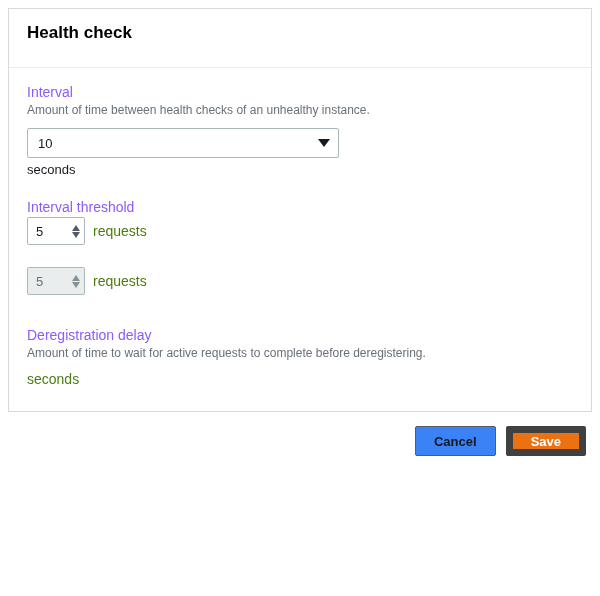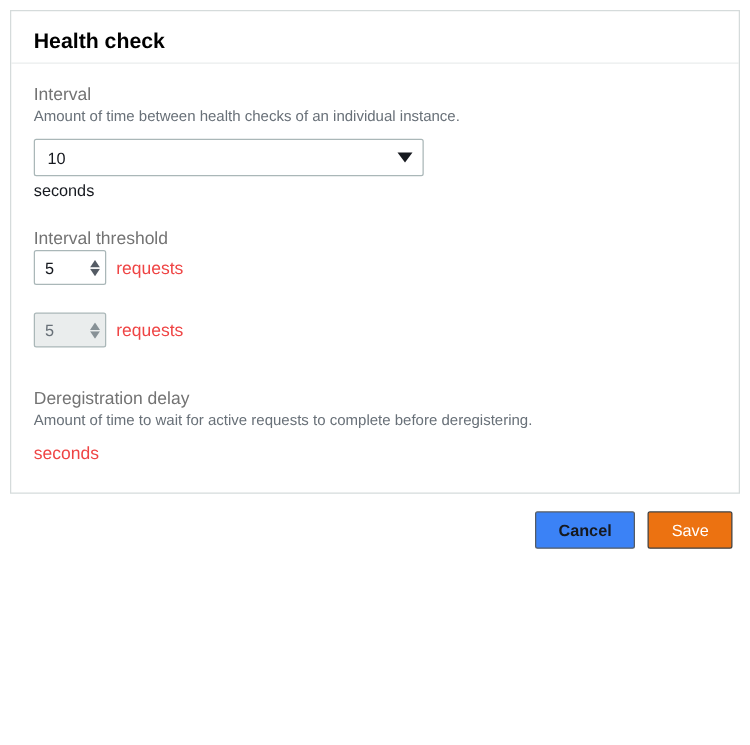--- a/index.html
+++ b/index.html
@@ -10,38 +10,38 @@
       background: #fff;
       width: 600px;
       height: 596px;
       padding: 8px;
     }
     .panel {
       border: 1px solid #d5dbdb;
       background: #fff;
     }
     .panel-header {
-      padding: 14px 18px 7px 18px;
+      padding: 14px 18px 24px 18px;
       border-bottom: 1px solid #eaeded;
     }
     .panel-header h2 {
       font-size: 17px;
       font-weight: bold;
       color: #000;
     }
     .panel-body {
       padding: 16px 18px 18px 18px;
     }
     .field {
       margin-bottom: 22px;
     }
     .field:last-child { margin-bottom: 6px; margin-top: 32px; }
     .field-label {
       font-size: 14px;
-      color: #737373;
+      color: #8b5cf6;
       margin-bottom: 2px;
     }
     .field-desc {
       font-size: 12px;
       color: #687078;
       line-height: 1.35;
       margin-bottom: 10px;
     }
     .select-wrap {
       position: relative;
@@ -99,21 +99,21 @@
     .stepper-buttons {
       display: flex;
       flex-direction: column;
       gap: 1px;
       align-items: center;
     }
     .stepper-buttons svg { display: block; cursor: pointer; }
     .stepper.disabled .stepper-buttons svg { cursor: default; }
     .unit {
       font-size: 14px;
-      color: #ef4444;
+      color: #4d7c0f;
     }
     .footer {
       display: flex;
       justify-content: flex-end;
       gap: 10px;
       padding: 14px 6px 0 0;
     }
     .btn {
       height: 30px;
       padding: 0 18px;
@@ -125,37 +125,37 @@
       justify-content: center;
     }
     .btn-cancel {
       background: #3b82f6;
       border: 1px solid #545b64;
       color: #16191f;
       font-weight: bold;
     }
     .btn-save {
       background: #ec7211;
-      border: 1px solid #404040;
+      border: 7px solid #404040;
       color: #fff;
-      font-weight: normal;
+      font-weight: bold;
     }
   </style>
 </head>
 <body>
 
 <div class="panel">
   <div class="panel-header">
     <h2>Health check</h2>
   </div>
   <div class="panel-body">
 
     <div class="field">
       <div class="field-label">Interval</div>
-      <div class="field-desc">Amount of time between health checks of an individual instance.</div>
+      <div class="field-desc">Amount of time between health checks of an unhealthy instance.</div>
       <div class="select-wrap">
         <div class="select">
           <span>10</span>
         </div>
         <span class="select-caret">
           <svg width="14" height="10" viewBox="0 0 14 10">
               <polygon points="1,1 13,1 7,9" fill="#16191f"></polygon>
             </svg>
         </span>
       </div>

